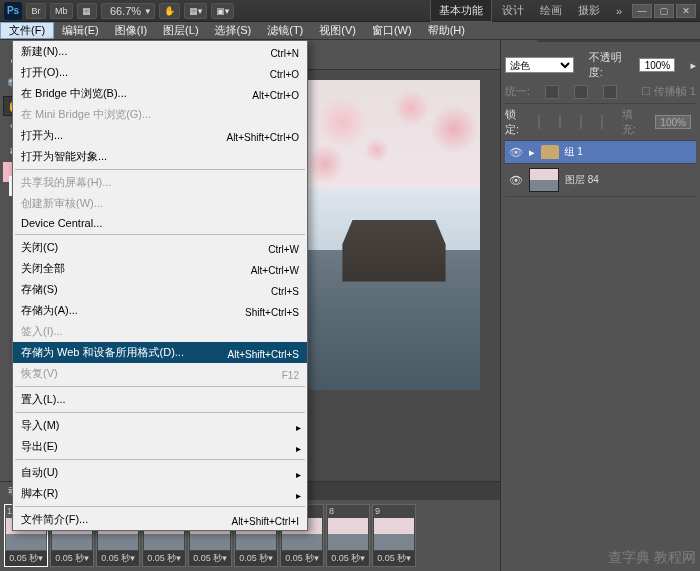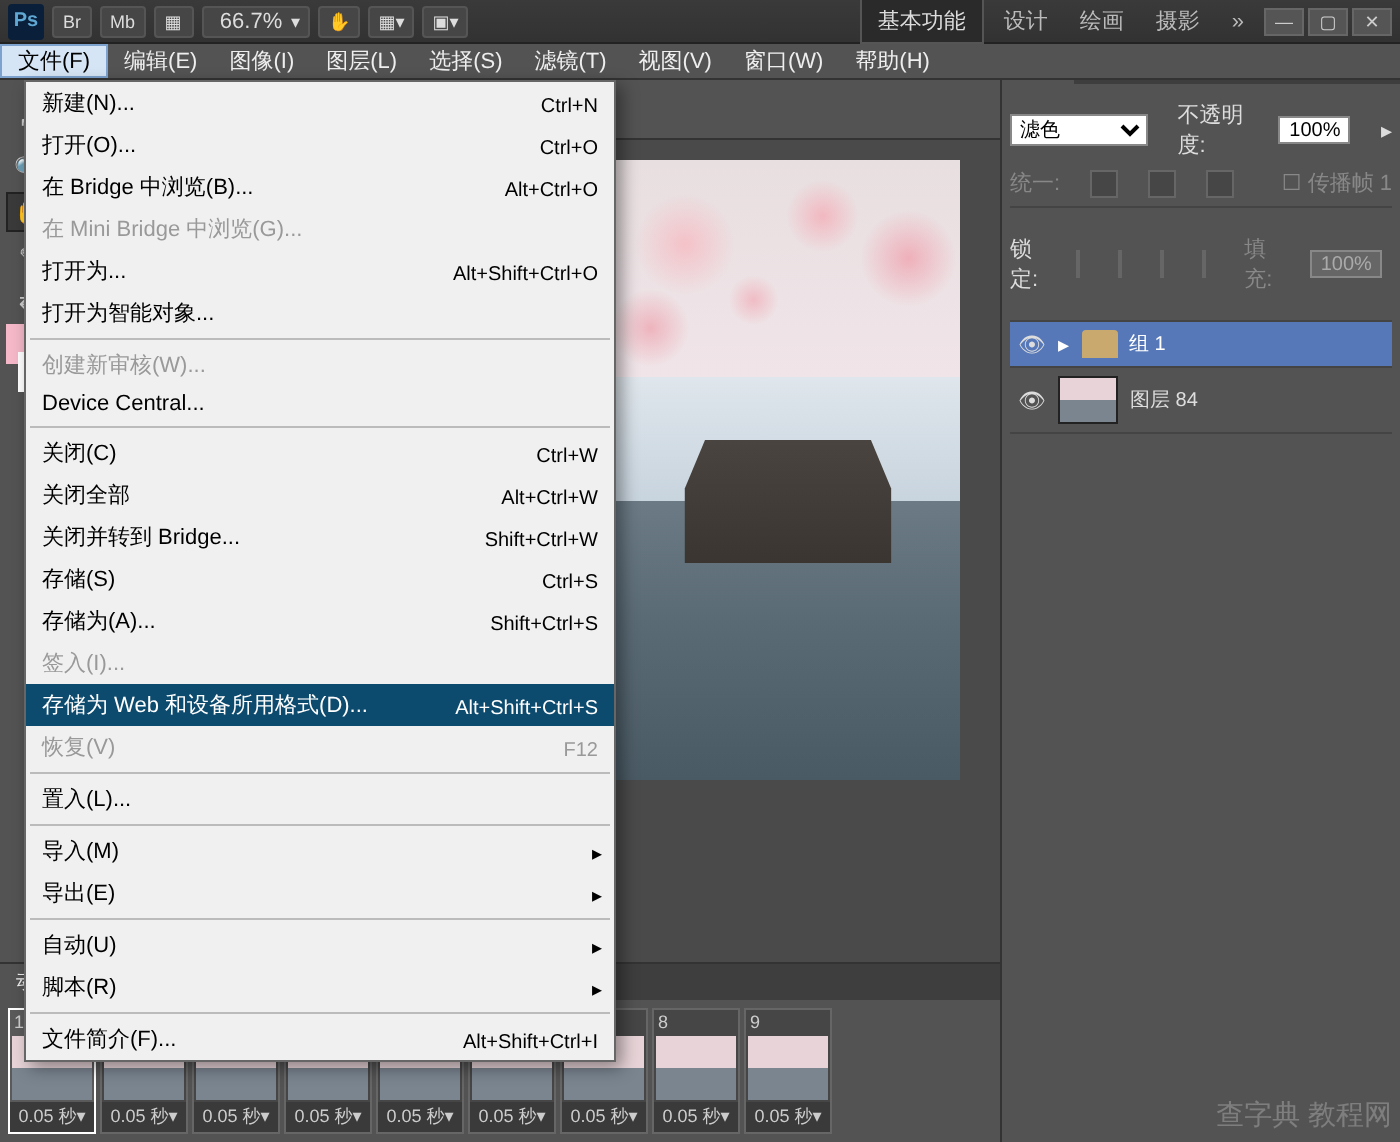--- a/index.html
+++ b/index.html
@@ -33,21 +33,21 @@
 .tool{width:22px;height:20px;background:#535353;display:flex;align-items:center;justify-content:center;color:#ccc;font-size:11px}
 .tool.sel{background:#3a3a3a;border:1px solid #222}
 .panels{position:absolute;top:22px;right:0;width:200px;bottom:0;background:#535353;border-left:1px solid #333}
 .panel-tabs{display:flex;background:#3e3e3e;height:20px;align-items:center}
 .ptab{padding:3px 8px;color:#bbb;font-size:10px}
 .ptab.active{background:#535353;color:#eee}
 .panel-body{padding:4px;color:#ddd}
 .pselect{width:90px;background:#fff;color:#000;height:16px;font-size:10px;border:1px solid #888}
 .opacity-row{display:flex;align-items:center;gap:15px;margin:4px 0;font-size:10px}
 .op-input{width:36px;background:#fff;color:#000;border:1px solid #888;height:14px;font-size:10px;text-align:center}
-.lock-row{display:flex;align-items:center;gap:19px;font-size:10px;padding:13px 0;border-top:1px solid #444;border-bottom:1px solid #444}
+.lock-row{display:flex;align-items:center;gap:19px;font-size:10px;padding:3px 0;border-top:1px solid #444;border-bottom:1px solid #444}
 .lock-ico{width:14px;height:14px;background:#464646;border:1px solid #666}
 .layer-list{background:#535353}
 .layer-row{display:flex;align-items:center;padding:4px;gap:6px;border-bottom:1px solid #444}
 .layer-row.sel{background:#5678b8}
 .eye{width:14px;height:14px;display:flex;align-items:center;justify-content:center;color:#ddd}
 .folder-ico{width:18px;height:14px;background:#c9a96e;border-radius:2px 2px 0 0}
 .thumb{width:30px;height:24px;background:linear-gradient(#e8d4d8 0%,#e8d4d8 50%,#7a8590 50%);border:1px solid #222}
 .layer-name{color:#fff;font-size:10px}
 .layer-row:not(.sel) .layer-name{color:#ddd}
 .timeline{position:absolute;bottom:0;left:0;right:200px;height:90px;background:#535353;border-top:1px solid #333}
@@ -126,37 +126,36 @@
     </div>
     <div class="dd-row">
       <span>打开为...</span>
       <span class="sc">Alt+Shift+Ctrl+O</span>
     </div>
     <div class="dd-row">
       <span>打开为智能对象...</span>
     </div>
     <div class="dd-sep"></div>
     <div class="dd-row disabled">
+      <span>共享我的屏幕(H)...</span>
+    </div>
+    <div class="dd-row disabled">
       <span>创建新审核(W)...</span>
     </div>
     <div class="dd-row">
       <span>Device Central...</span>
     </div>
     <div class="dd-sep"></div>
     <div class="dd-row">
       <span>关闭(C)</span>
       <span class="sc">Ctrl+W</span>
     </div>
     <div class="dd-row">
       <span>关闭全部</span>
       <span class="sc">Alt+Ctrl+W</span>
-    </div>
-    <div class="dd-row">
-      <span>关闭并转到 Bridge...</span>
-      <span class="sc">Shift+Ctrl+W</span>
     </div>
     <div class="dd-row">
       <span>存储(S)</span>
       <span class="sc">Ctrl+S</span>
     </div>
     <div class="dd-row">
       <span>存储为(A)...</span>
       <span class="sc">Shift+Ctrl+S</span>
     </div>
     <div class="dd-row disabled">

